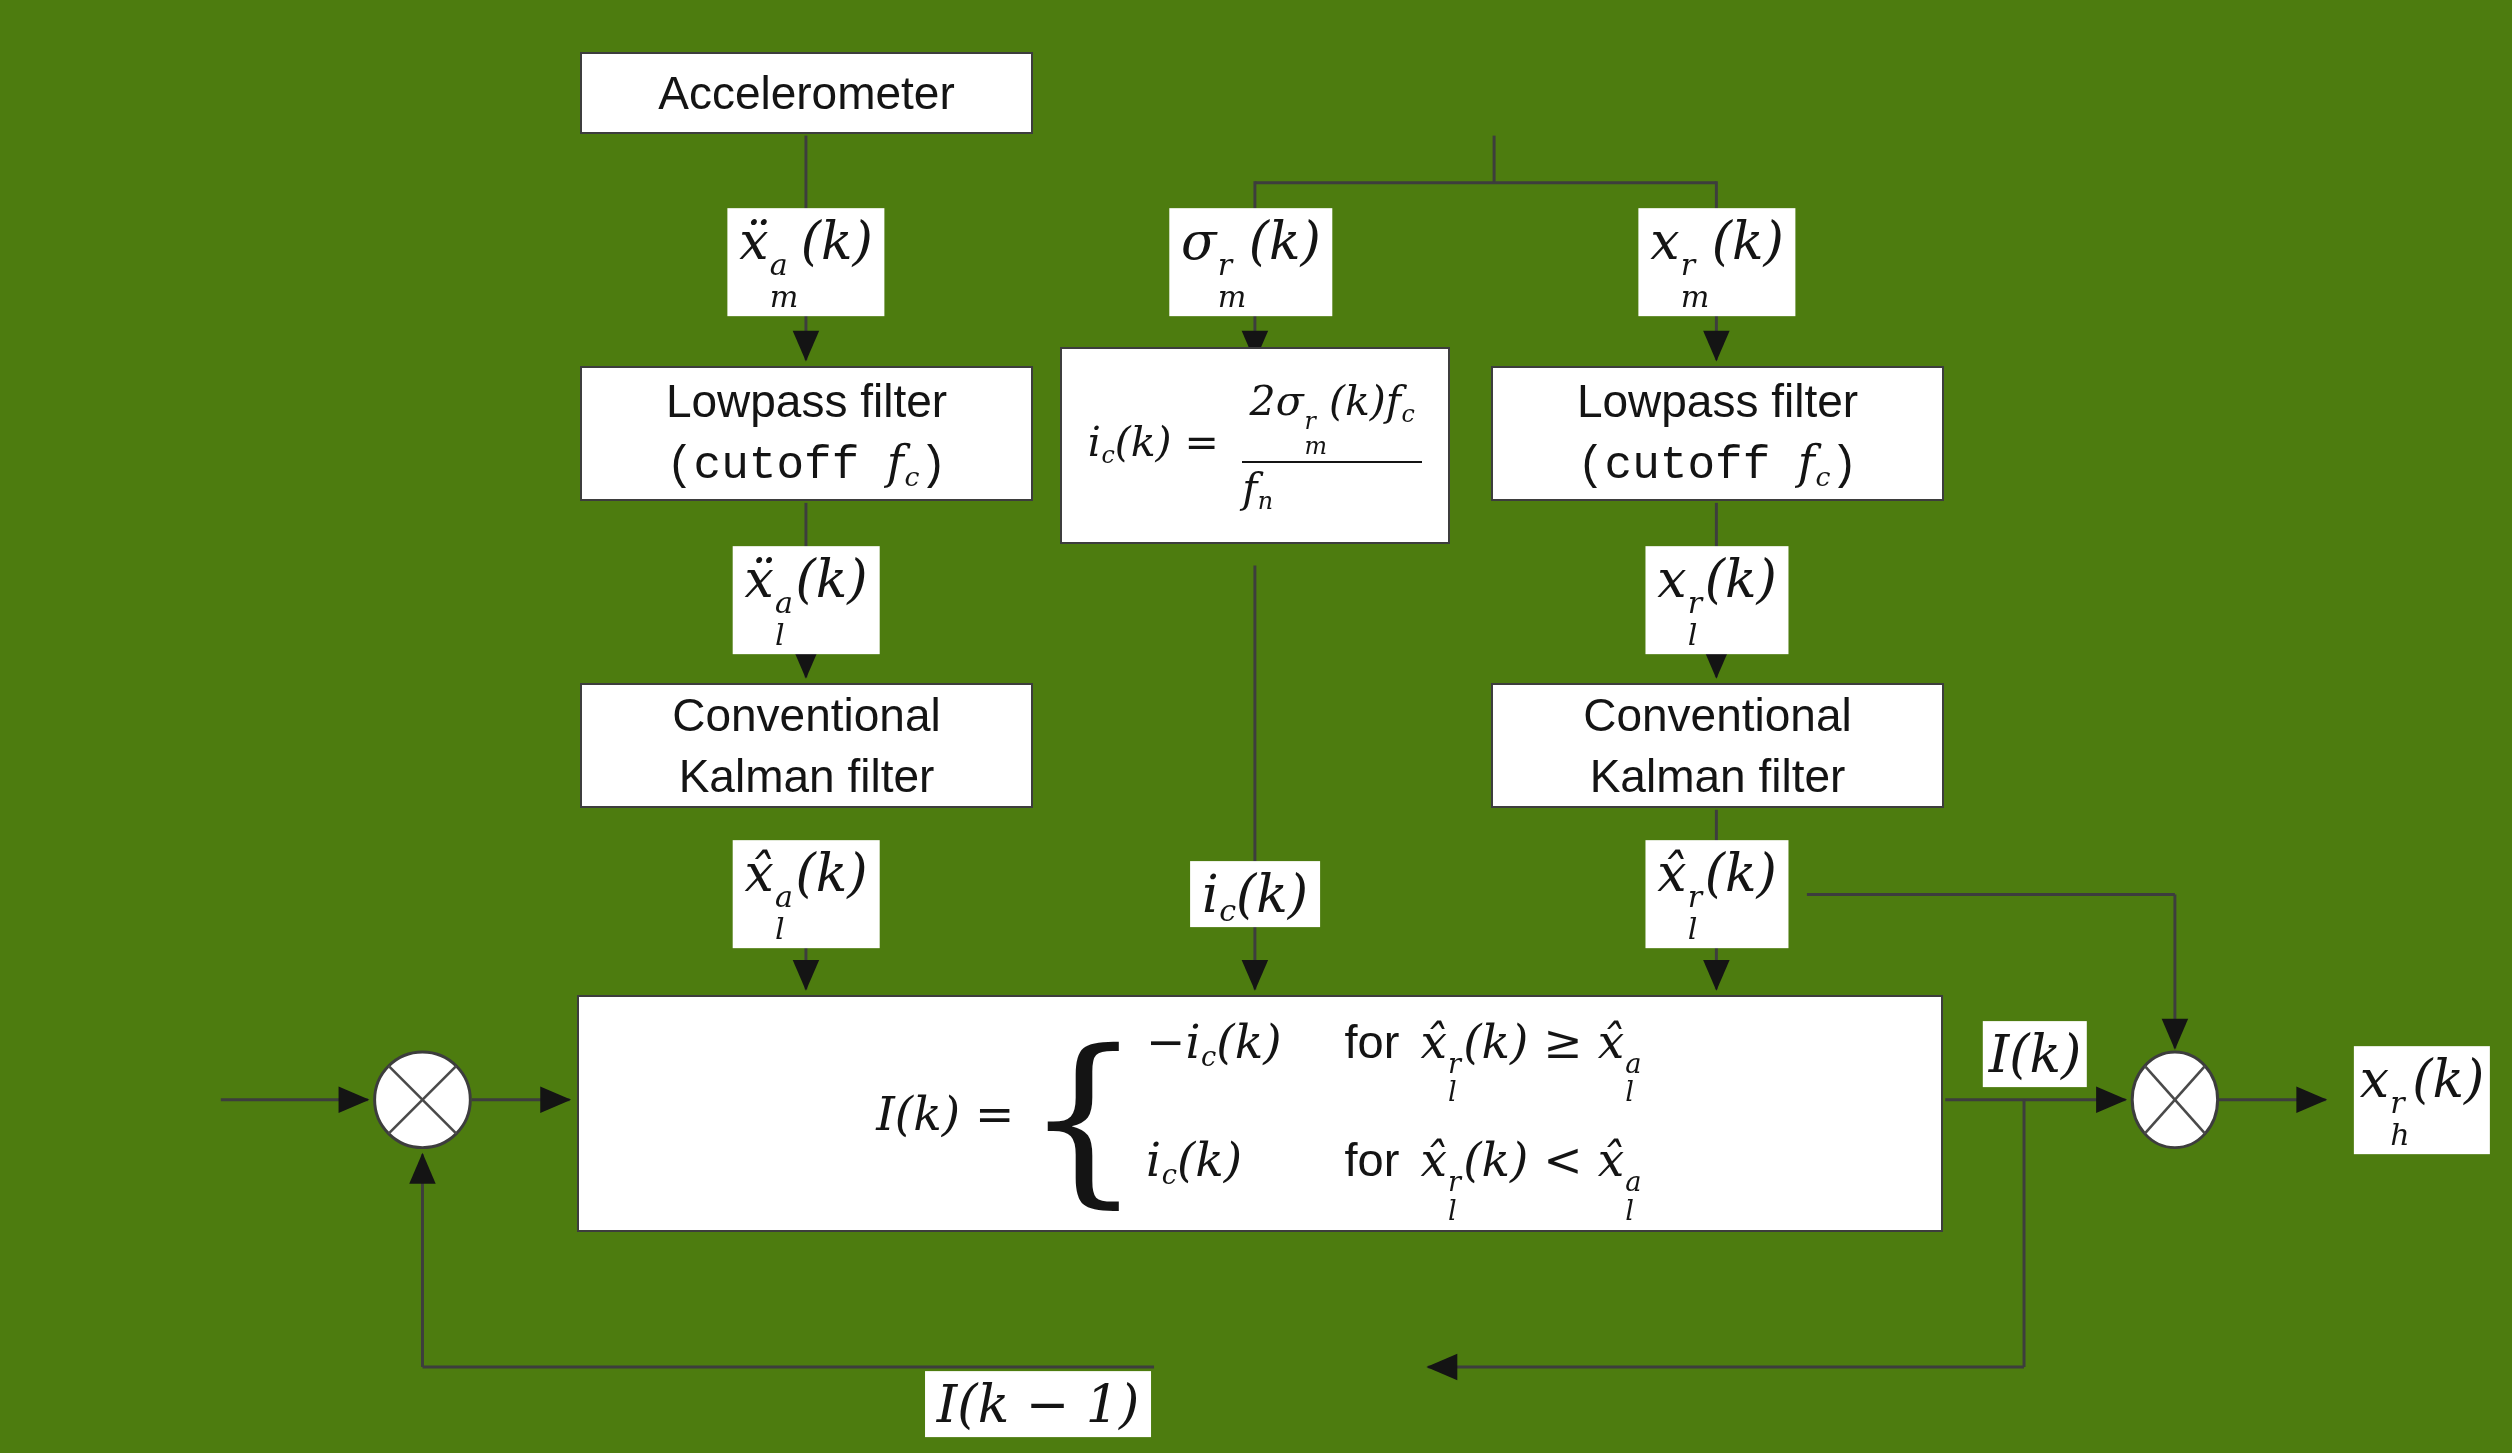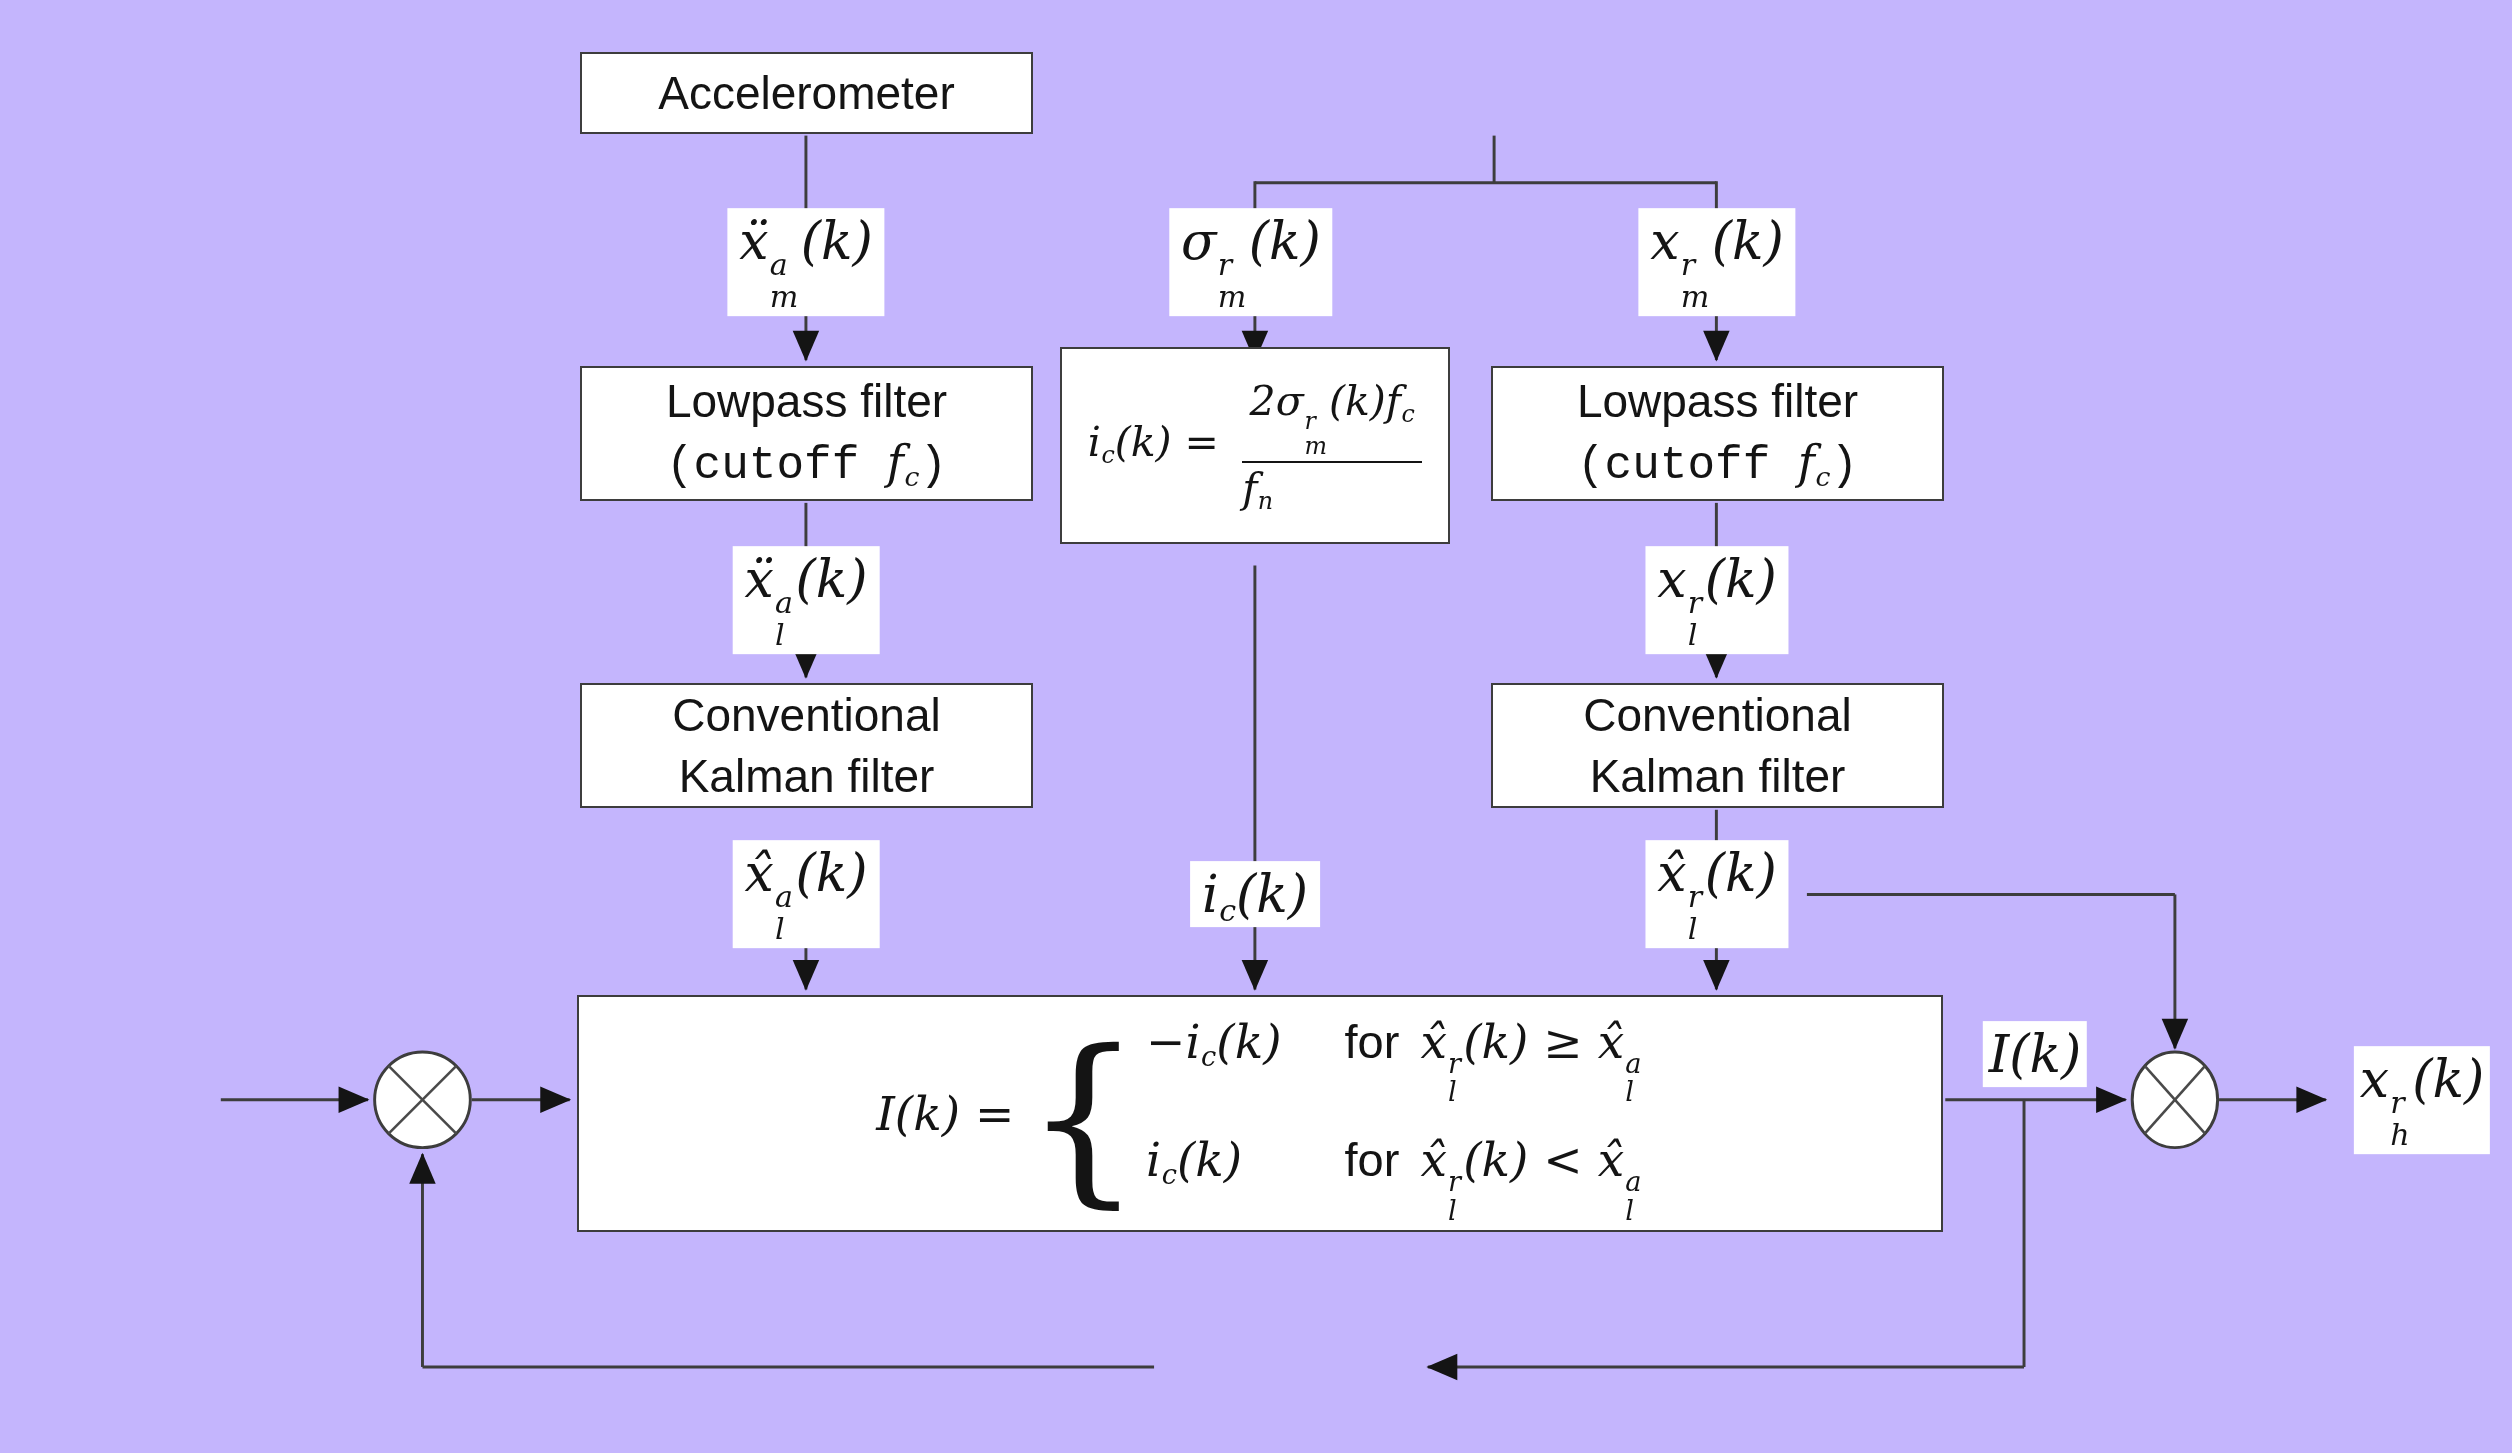--- a/index.html
+++ b/index.html
@@ -1,20 +1,20 @@
 <!DOCTYPE html>
 <html style="font-size:11.8px"><head>
 <meta charset="utf-8">
 <style>
   html, body { margin: 0; padding: 0; background: #ffffff; }
   #canvas {
     position: relative;
     width: 2512px;
     height: 1454px;
-    background: #c4b5fd;
+    background: #4d7c0f;
     overflow: hidden;
     color: #141414;
   }
   svg.wires { position: absolute; left: 0; top: 0; z-index: 1; }
   svg.wires line, svg.wires polyline { stroke: #3d3d3d; stroke-width: 4; fill: none; }
   svg.wires circle, svg.wires ellipse { stroke: #3d3d3d; stroke-width: 4; fill: #ffffff; }
   svg.wires .xcross { stroke: #4a4a4a; stroke-width: 3.5; }
 
   .box {
     position: absolute;
@@ -242,15 +242,16 @@
   <div class="lbl" style="left:1255px; top:894px; font-size:52px;"><span class="mi">i</span><span class="msub mi">c</span><span class="mi">(k)</span></div>
   <div class="lbl" style="left:1717px; top:894px; font-size:52px;"><span class="mi">x̂</span><span class="ss">
         <span class="mi">r</span>
         <span class="mi">l</span>
       </span><span class="mi">(k)</span></div>
   <div class="lbl" style="left:2035px; top:1054px; font-size:52px; padding:2.9px 5.9px;"><span class="mi">I(k)</span></div>
   <div class="lbl" style="left:2422px; top:1100px; font-size:52px; padding:2.9px 5.9px;"><span class="mi">x</span><span class="ss">
         <span class="mi">r</span>
         <span class="mi">h</span>
       </span><span class="mi">(k)</span></div>
+  <div class="lbl" style="left:1038px; top:1404px; font-size:52px;"><span class="mi">I(k − 1)</span></div>
 
 </div>
 
 
 </body></html>

